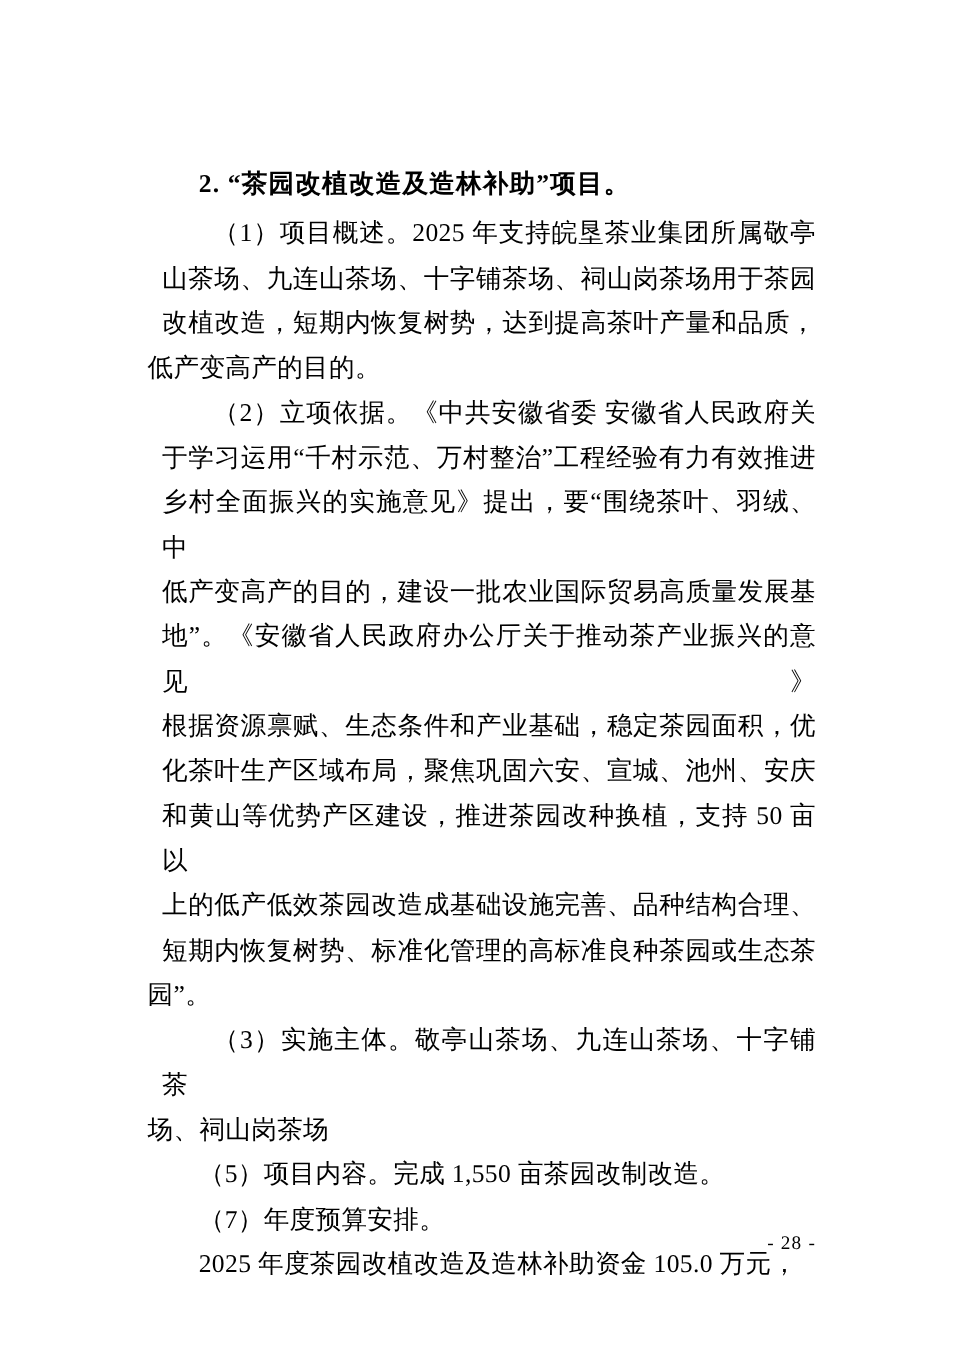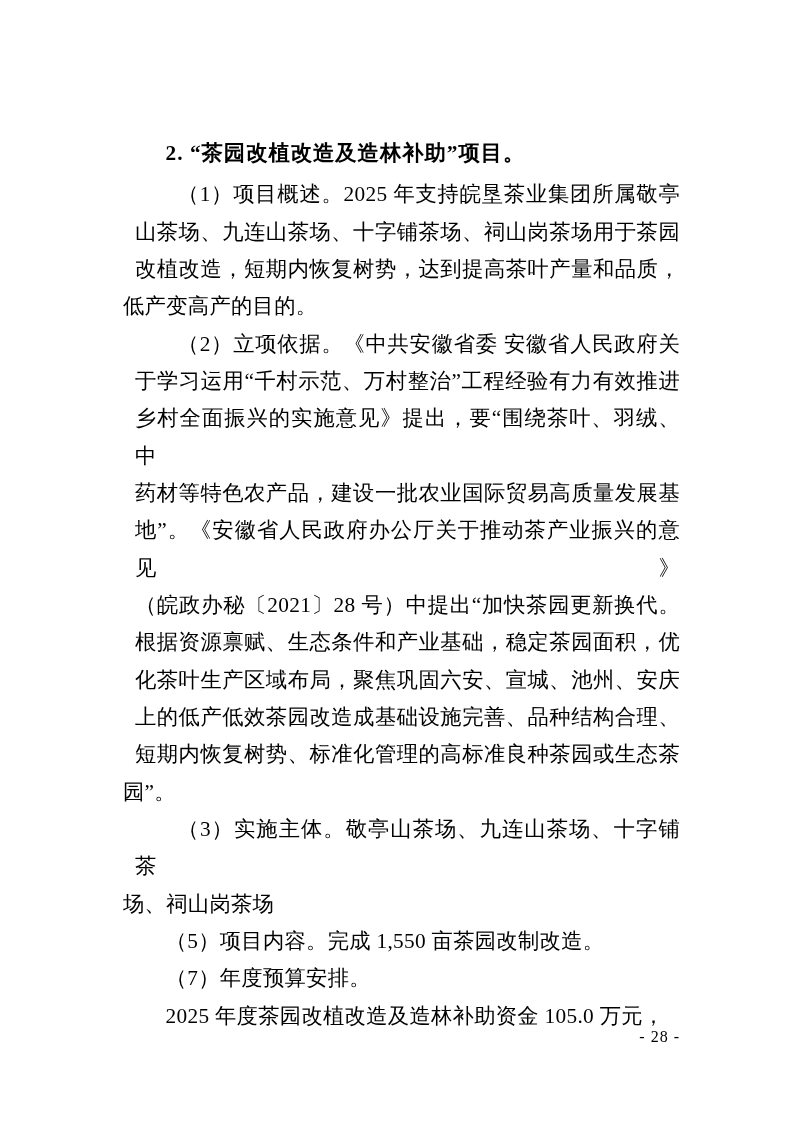--- a/index.html
+++ b/index.html
@@ -65,25 +65,25 @@
 <div class="doc-page">
   <div class="doc-body" id="doc-body">
       <div class="line heading indent">2. “茶园改植改造及造林补助”项目。</div>
       <div class="line indent fill">（1）项目概述。2025 年支持皖垦茶业集团所属敬亭</div>
       <div class="line fill">山茶场、九连山茶场、十字铺茶场、祠山岗茶场用于茶园</div>
       <div class="line fill">改植改造，短期内恢复树势，达到提高茶叶产量和品质，</div>
       <div class="line">低产变高产的目的。</div>
       <div class="line indent fill">（2）立项依据。《中共安徽省委 安徽省人民政府关</div>
       <div class="line fill">于学习运用“千村示范、万村整治”工程经验有力有效推进</div>
       <div class="line fill">乡村全面振兴的实施意见》提出，要“围绕茶叶、羽绒、中</div>
-      <div class="line fill">药材等特色农产品，建设一批农业国际贸易高质量发展基</div>
+      <div class="line fill">低产变高产的目的，建设一批农业国际贸易高质量发展基</div>
       <div class="line fill">地”。《安徽省人民政府办公厅关于推动茶产业振兴的意见》</div>
-      <div class="line fill">（皖政办秘〔2021〕28 号）中提出“加快茶园更新换代。</div>
       <div class="line fill">根据资源禀赋、生态条件和产业基础，稳定茶园面积，优</div>
       <div class="line fill">化茶叶生产区域布局，聚焦巩固六安、宣城、池州、安庆</div>
+      <div class="line fill">和黄山等优势产区建设，推进茶园改种换植，支持 50 亩以</div>
       <div class="line fill">上的低产低效茶园改造成基础设施完善、品种结构合理、</div>
       <div class="line fill">短期内恢复树势、标准化管理的高标准良种茶园或生态茶</div>
       <div class="line">园”。</div>
       <div class="line indent fill">（3）实施主体。敬亭山茶场、九连山茶场、十字铺茶</div>
       <div class="line">场、祠山岗茶场</div>
       <div class="line indent">（5）项目内容。完成 1,550 亩茶园改制改造。</div>
       <div class="line indent">（7）年度预算安排。</div>
       <div class="line indent">2025 年度茶园改植改造及造林补助资金 105.0 万元，</div>
     </div>
   <div class="page-footer">- 28 -</div>

